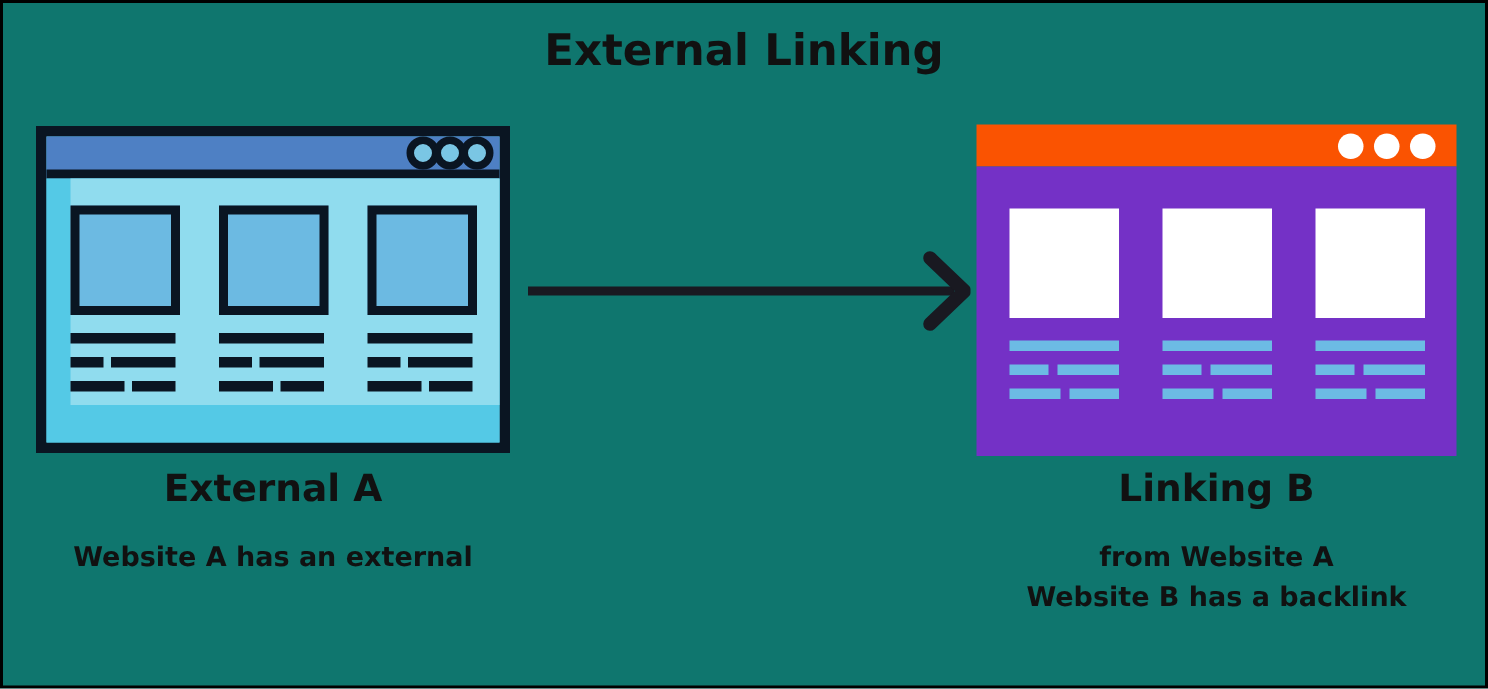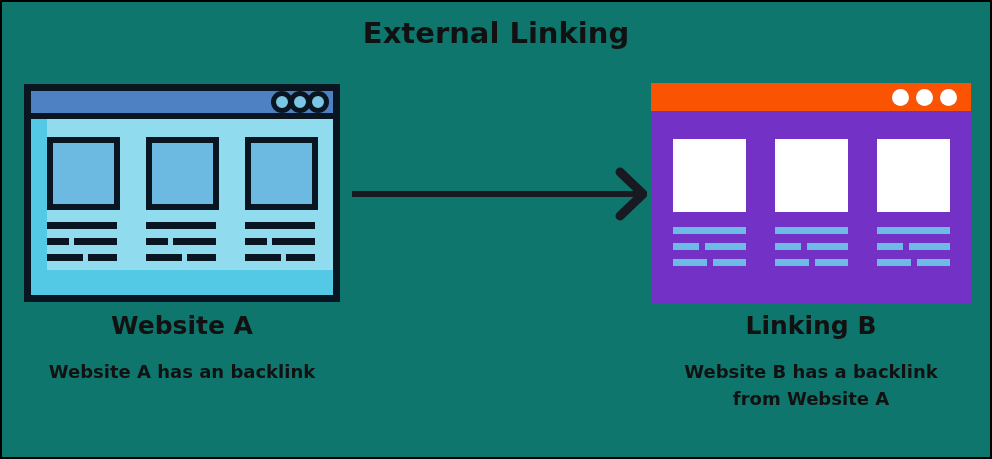--- a/index.html
+++ b/index.html
@@ -207,24 +207,24 @@
             <div class="bar-row">
                 <span class="bar w-m1"></span>
                 <span class="bar w-m2"></span>
               </div>
           </div>
         </div>
       </div>
     </div>
   </div>
 
-  <div class="site-label label-a">Website A</div>
+  <div class="site-label label-a">External A</div>
   <div class="site-caption caption-a">
-    <span class="cap-line">Website A has an backlink</span>
+    <span class="cap-line">Website A has an external</span>
   </div>
 
   <div class="site-label label-b">Linking B</div>
   <div class="site-caption caption-b">
+    <span class="cap-line">from Website A</span>
     <span class="cap-line">Website B has a backlink</span>
-    <span class="cap-line">from Website A</span>
   </div>
 
 </div>
 
 </body></html>

